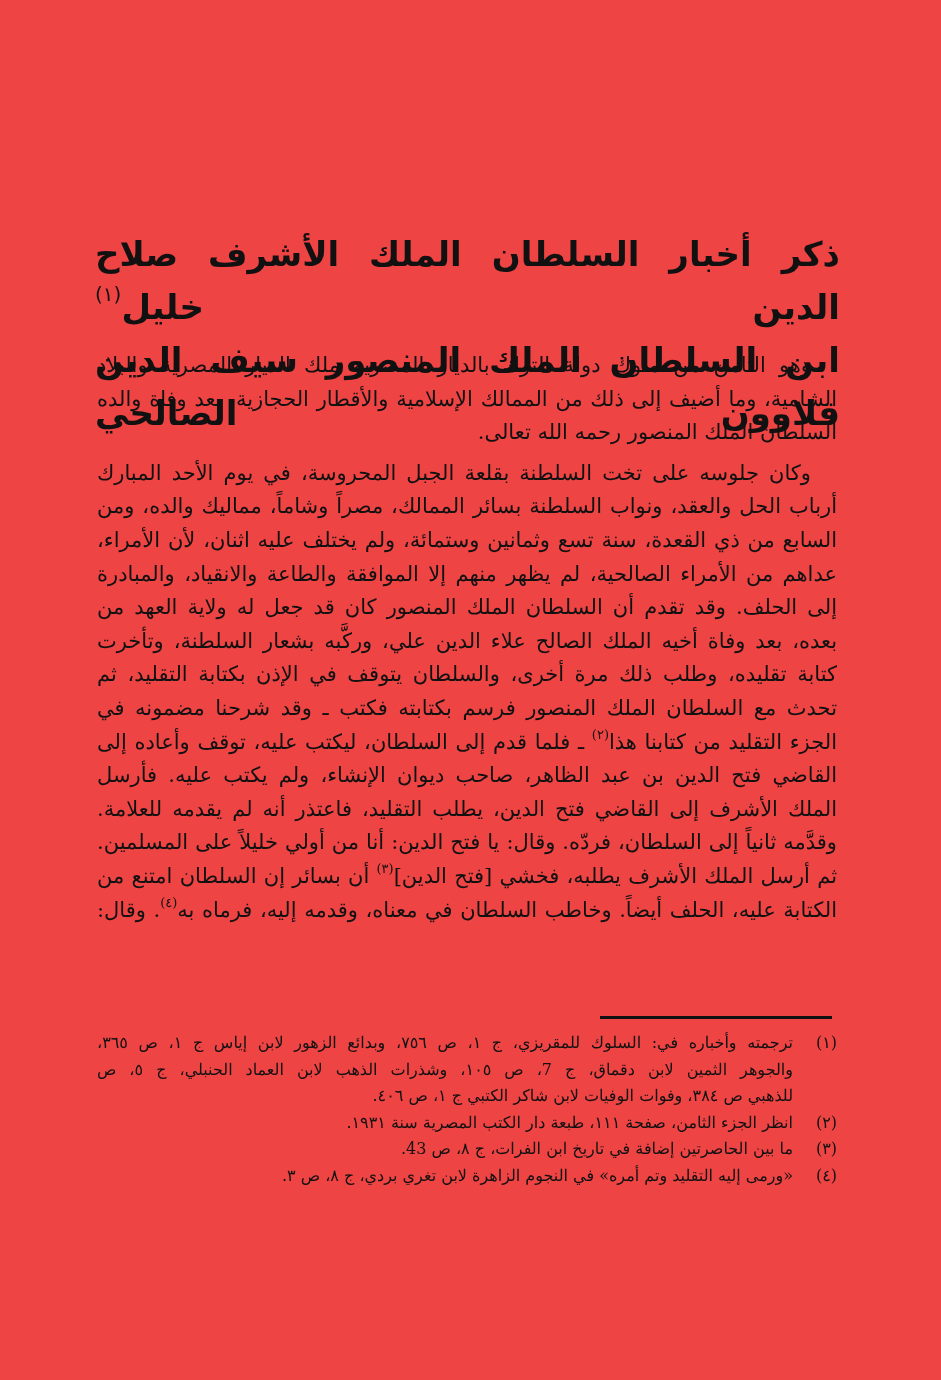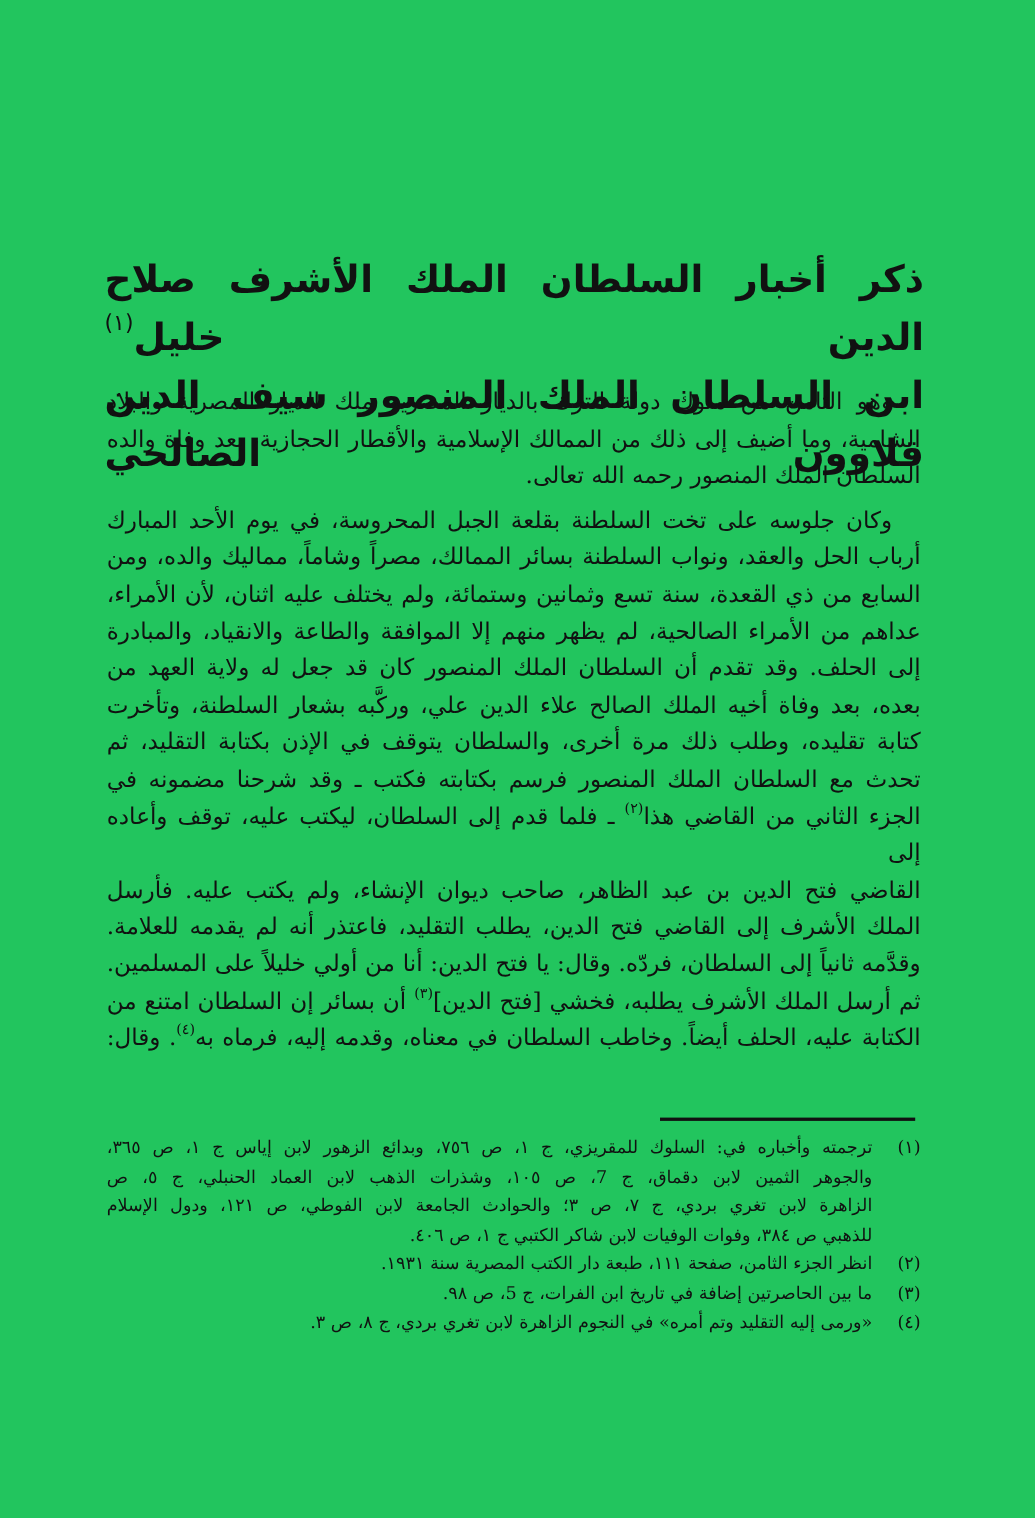--- a/index.html
+++ b/index.html
@@ -12,21 +12,21 @@
       height: 1380px;
       position: relative;
       overflow: hidden;
       color: #111111;
       font-family: "DejaVu Serif", "Liberation Serif", serif;
     }
     .page {
       position: absolute;
       left: 0; top: 0;
       width: 941px; height: 1380px;
-      background: #22c55e;
+      background: #ef4444;
     }
     .title {
       position: absolute;
       left: 95px;
       width: 745px;
       top: 228px;
       direction: rtl;
       text-align: justify;
       text-align-last: justify;
       font-family: "DejaVu Sans", sans-serif;
@@ -123,51 +123,50 @@
     </p>
     <p class="para">
       <span class="ln first">وكان جلوسه على تخت السلطنة بقلعة الجبل المحروسة، في يوم الأحد المبارك</span>
       <span class="ln">أرباب الحل والعقد، ونواب السلطنة بسائر الممالك، مصراً وشاماً، مماليك والده، ومن</span>
       <span class="ln">السابع من ذي القعدة، سنة تسع وثمانين وستمائة، ولم يختلف عليه اثنان، لأن الأمراء،</span>
       <span class="ln">عداهم من الأمراء الصالحية، لم يظهر منهم إلا الموافقة والطاعة والانقياد، والمبادرة</span>
       <span class="ln">إلى الحلف. وقد تقدم أن السلطان الملك المنصور كان قد جعل له ولاية العهد من</span>
       <span class="ln">بعده، بعد وفاة أخيه الملك الصالح علاء الدين علي، وركَّبه بشعار السلطنة، وتأخرت</span>
       <span class="ln">كتابة تقليده، وطلب ذلك مرة أخرى، والسلطان يتوقف في الإذن بكتابة التقليد، ثم</span>
       <span class="ln">تحدث مع السلطان الملك المنصور فرسم بكتابته فكتب ـ وقد شرحنا مضمونه في</span>
-      <span class="ln"><span>الجزء الثاني من القاضي هذا</span><sup>(٢)</sup><span> ـ فلما قدم إلى السلطان، ليكتب عليه، توقف وأعاده إلى</span></span>
+      <span class="ln"><span>الجزء التقليد من كتابنا هذا</span><sup>(٢)</sup><span> ـ فلما قدم إلى السلطان، ليكتب عليه، توقف وأعاده إلى</span></span>
       <span class="ln">القاضي فتح الدين بن عبد الظاهر، صاحب ديوان الإنشاء، ولم يكتب عليه. فأرسل</span>
       <span class="ln">الملك الأشرف إلى القاضي فتح الدين، يطلب التقليد، فاعتذر أنه لم يقدمه للعلامة.</span>
       <span class="ln">وقدَّمه ثانياً إلى السلطان، فردّه. وقال: يا فتح الدين: أنا من أولي خليلاً على المسلمين.</span>
       <span class="ln"><span>ثم أرسل الملك الأشرف يطلبه، فخشي [فتح الدين]</span><sup>(٣)</sup><span> أن بسائر إن السلطان امتنع من</span></span>
       <span class="ln"><span>الكتابة عليه، الحلف أيضاً. وخاطب السلطان في معناه، وقدمه إليه، فرماه به</span><sup>(٤)</sup><span>. وقال:</span></span>
     </p>
   </div>
 
   <div class="separator"></div>
 
   <div class="footnotes">
     <div class="fn">
       <span class="num">(١)</span>
       <span class="txt">
         <span class="ln">ترجمته وأخباره في: السلوك للمقريزي، ج ١، ص ٧٥٦، وبدائع الزهور لابن إياس ج ١، ص ٣٦٥،</span>
         <span class="ln">والجوهر الثمين لابن دقماق، ج 7، ص ١٠٥، وشذرات الذهب لابن العماد الحنبلي، ج ٥، ص</span>
-        <span class="ln">الزاهرة لابن تغري بردي، ج ٧، ص ٣؛ والحوادث الجامعة لابن الفوطي، ص ١٢١، ودول الإسلام</span>
         <span class="ln last">للذهبي ص ٣٨٤، وفوات الوفيات لابن شاكر الكتبي ج ١، ص ٤٠٦.</span>
       </span>
     </div>
     <div class="fn">
       <span class="num">(٢)</span>
       <span class="txt">
         <span class="ln last">انظر الجزء الثامن، صفحة ١١١، طبعة دار الكتب المصرية سنة ١٩٣١.</span>
       </span>
     </div>
     <div class="fn">
       <span class="num">(٣)</span>
       <span class="txt">
-        <span class="ln last">ما بين الحاصرتين إضافة في تاريخ ابن الفرات، ج 5، ص ٩٨.</span>
+        <span class="ln last">ما بين الحاصرتين إضافة في تاريخ ابن الفرات، ج ٨، ص 43.</span>
       </span>
     </div>
     <div class="fn">
       <span class="num">(٤)</span>
       <span class="txt">
         <span class="ln last">«ورمى إليه التقليد وتم أمره» في النجوم الزاهرة لابن تغري بردي، ج ٨، ص ٣.</span>
       </span>
     </div>
   </div>
 

